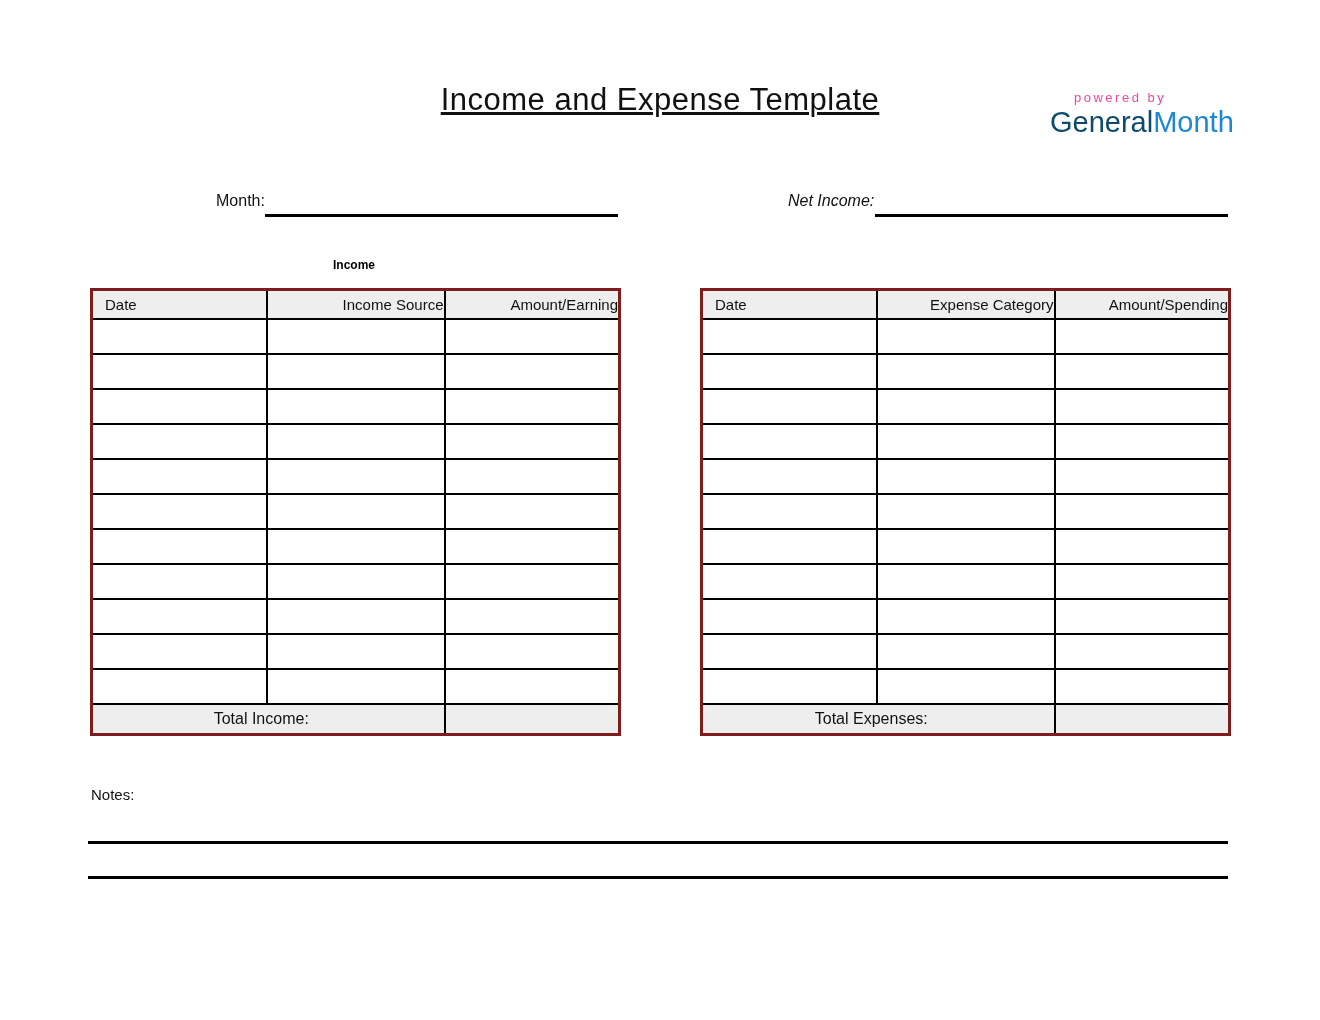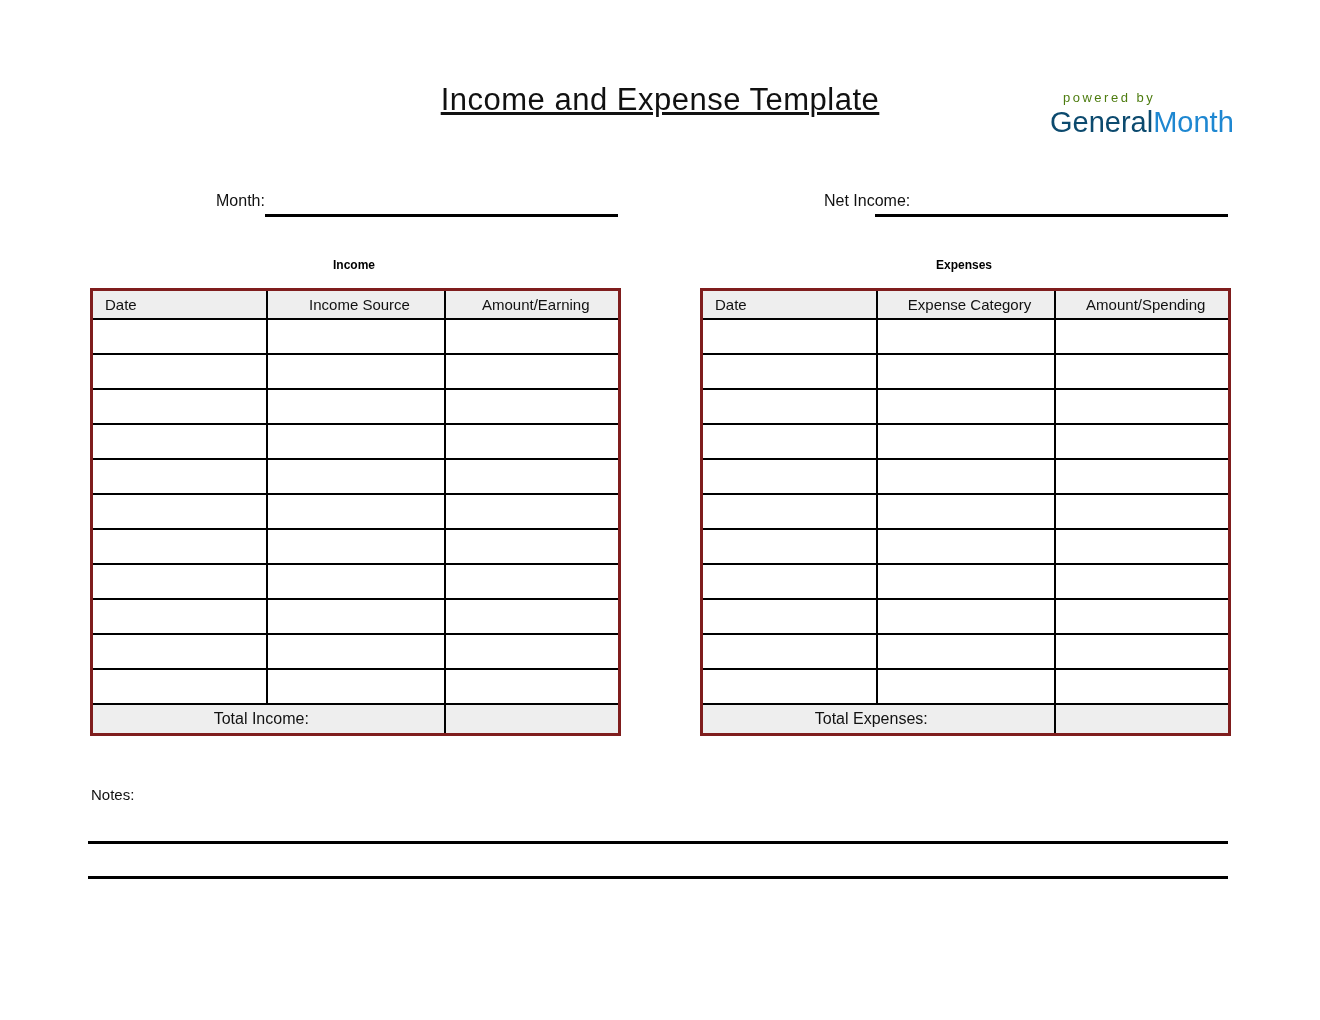--- a/index.html
+++ b/index.html
@@ -33,44 +33,44 @@
   }
 
   
   .logo {
     position: absolute;
     top: 90px; left: 1050px;
     width: 180px;
   }
   .logo .powered-by {
     display: block;
-    margin-left: 13px;
+    margin-left: 24px;
     font-size: 13px;
     letter-spacing: 2.5px;
-    color: #4d7c0f;
+    color: #ec4899;
   }
   .logo .brand {
     display: block;
     font-size: 29px;
     line-height: 32px;
     margin-top: 1px;
     white-space: nowrap;
   }
   .logo .brand .first { color: #0c4a6e; font-weight: 400; }
   .logo .brand .second { color: #1e87d1; font-weight: 400; }
 
   
   .field-label {
     position: absolute;
     font-size: 16px;
     color: #111111;
     margin-left: 20px;
   }
   .label-month { top: 192px; left: 196px; }
-  .label-netincome { top: 192px; left: 804px; }
+  .label-netincome { top: 192px; left: 768px; font-style: italic; }
   .field-line {
     position: absolute;
     height: 2.5px;
     background: #000000;
   }
   .line-month { top: 214px; left: 265px; width: 353px; }
   .line-netincome { top: 214px; left: 875px; width: 353px; }
 
   
   .section-title {
@@ -98,21 +98,21 @@
   .table-expenses { left: 700px; }
   .data-table th, .data-table td {
     border: 2px solid #000000;
     font-size: 15px;
     font-weight: 400;
     color: #111111;
   }
   .data-table th {
     background: #eeeeee;
     height: 29px;
-    text-align: center;
+    text-align: right;
     font-weight: 400;
     padding-left: 8px;
   }
   .data-table th.col-date {
     text-align: left;
     padding-left: 12px;
   }
   .data-table td { height: 35px; background: #ffffff; }
   .data-table tr.total-row td {
     background: #eeeeee;
@@ -152,21 +152,20 @@
     <span class="brand"><span class="first">General</span><span class="second">Month</span></span>
   </div>
 
   <div class="field-label label-month">Month:</div>
   <div class="field-line line-month"></div>
 
   <div class="field-label label-netincome">Net Income:</div>
   <div class="field-line line-netincome"></div>
 
   <div class="section-title title-income">Income</div>
-  <div class="section-title title-expenses">Expenses</div>
 
   <table class="data-table table-income">
     <colgroup>
         <col style="width:175px">
         <col style="width:178px">
         <col style="width:175px">
       </colgroup>
     <thead>
       <tr>
         <th class="col-date">Date</th>

